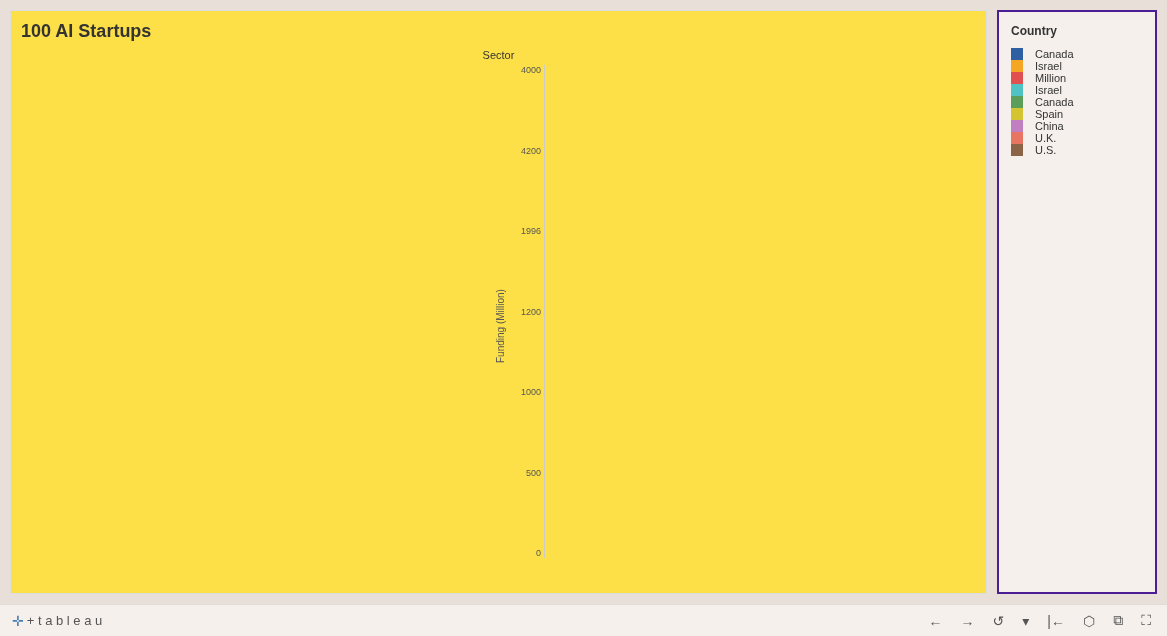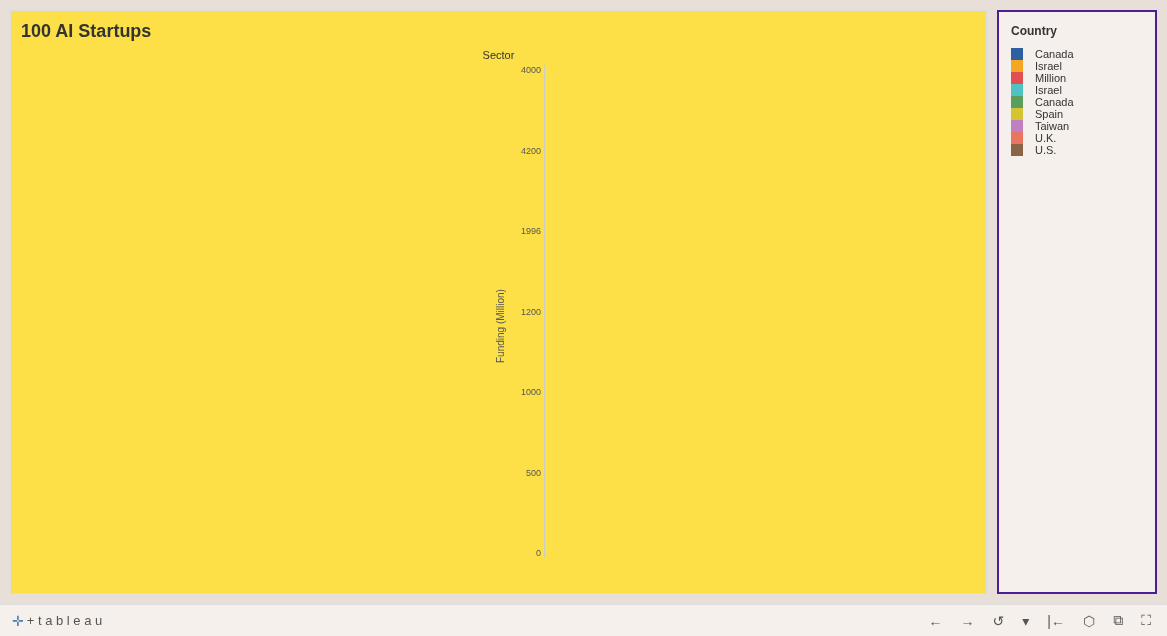--- a/index.html
+++ b/index.html
@@ -498,21 +498,21 @@
         <div class="legend-item">
           <div class="legend-swatch" style="background: rgb(91, 158, 91);"></div>
           <span class="legend-label">Canada</span>
         </div>
         <div class="legend-item">
           <div class="legend-swatch" style="background: rgb(212, 196, 50);"></div>
           <span class="legend-label">Spain</span>
         </div>
         <div class="legend-item">
           <div class="legend-swatch" style="background: rgb(192, 127, 192);"></div>
-          <span class="legend-label">Taiwan</span>
+          <span class="legend-label">China</span>
         </div>
         <div class="legend-item">
           <div class="legend-swatch" style="background: rgb(232, 117, 97);"></div>
           <span class="legend-label">U.K.</span>
         </div>
         <div class="legend-item">
           <div class="legend-swatch" style="background: rgb(139, 99, 71);"></div>
           <span class="legend-label">U.S.</span>
         </div>
       </div>

